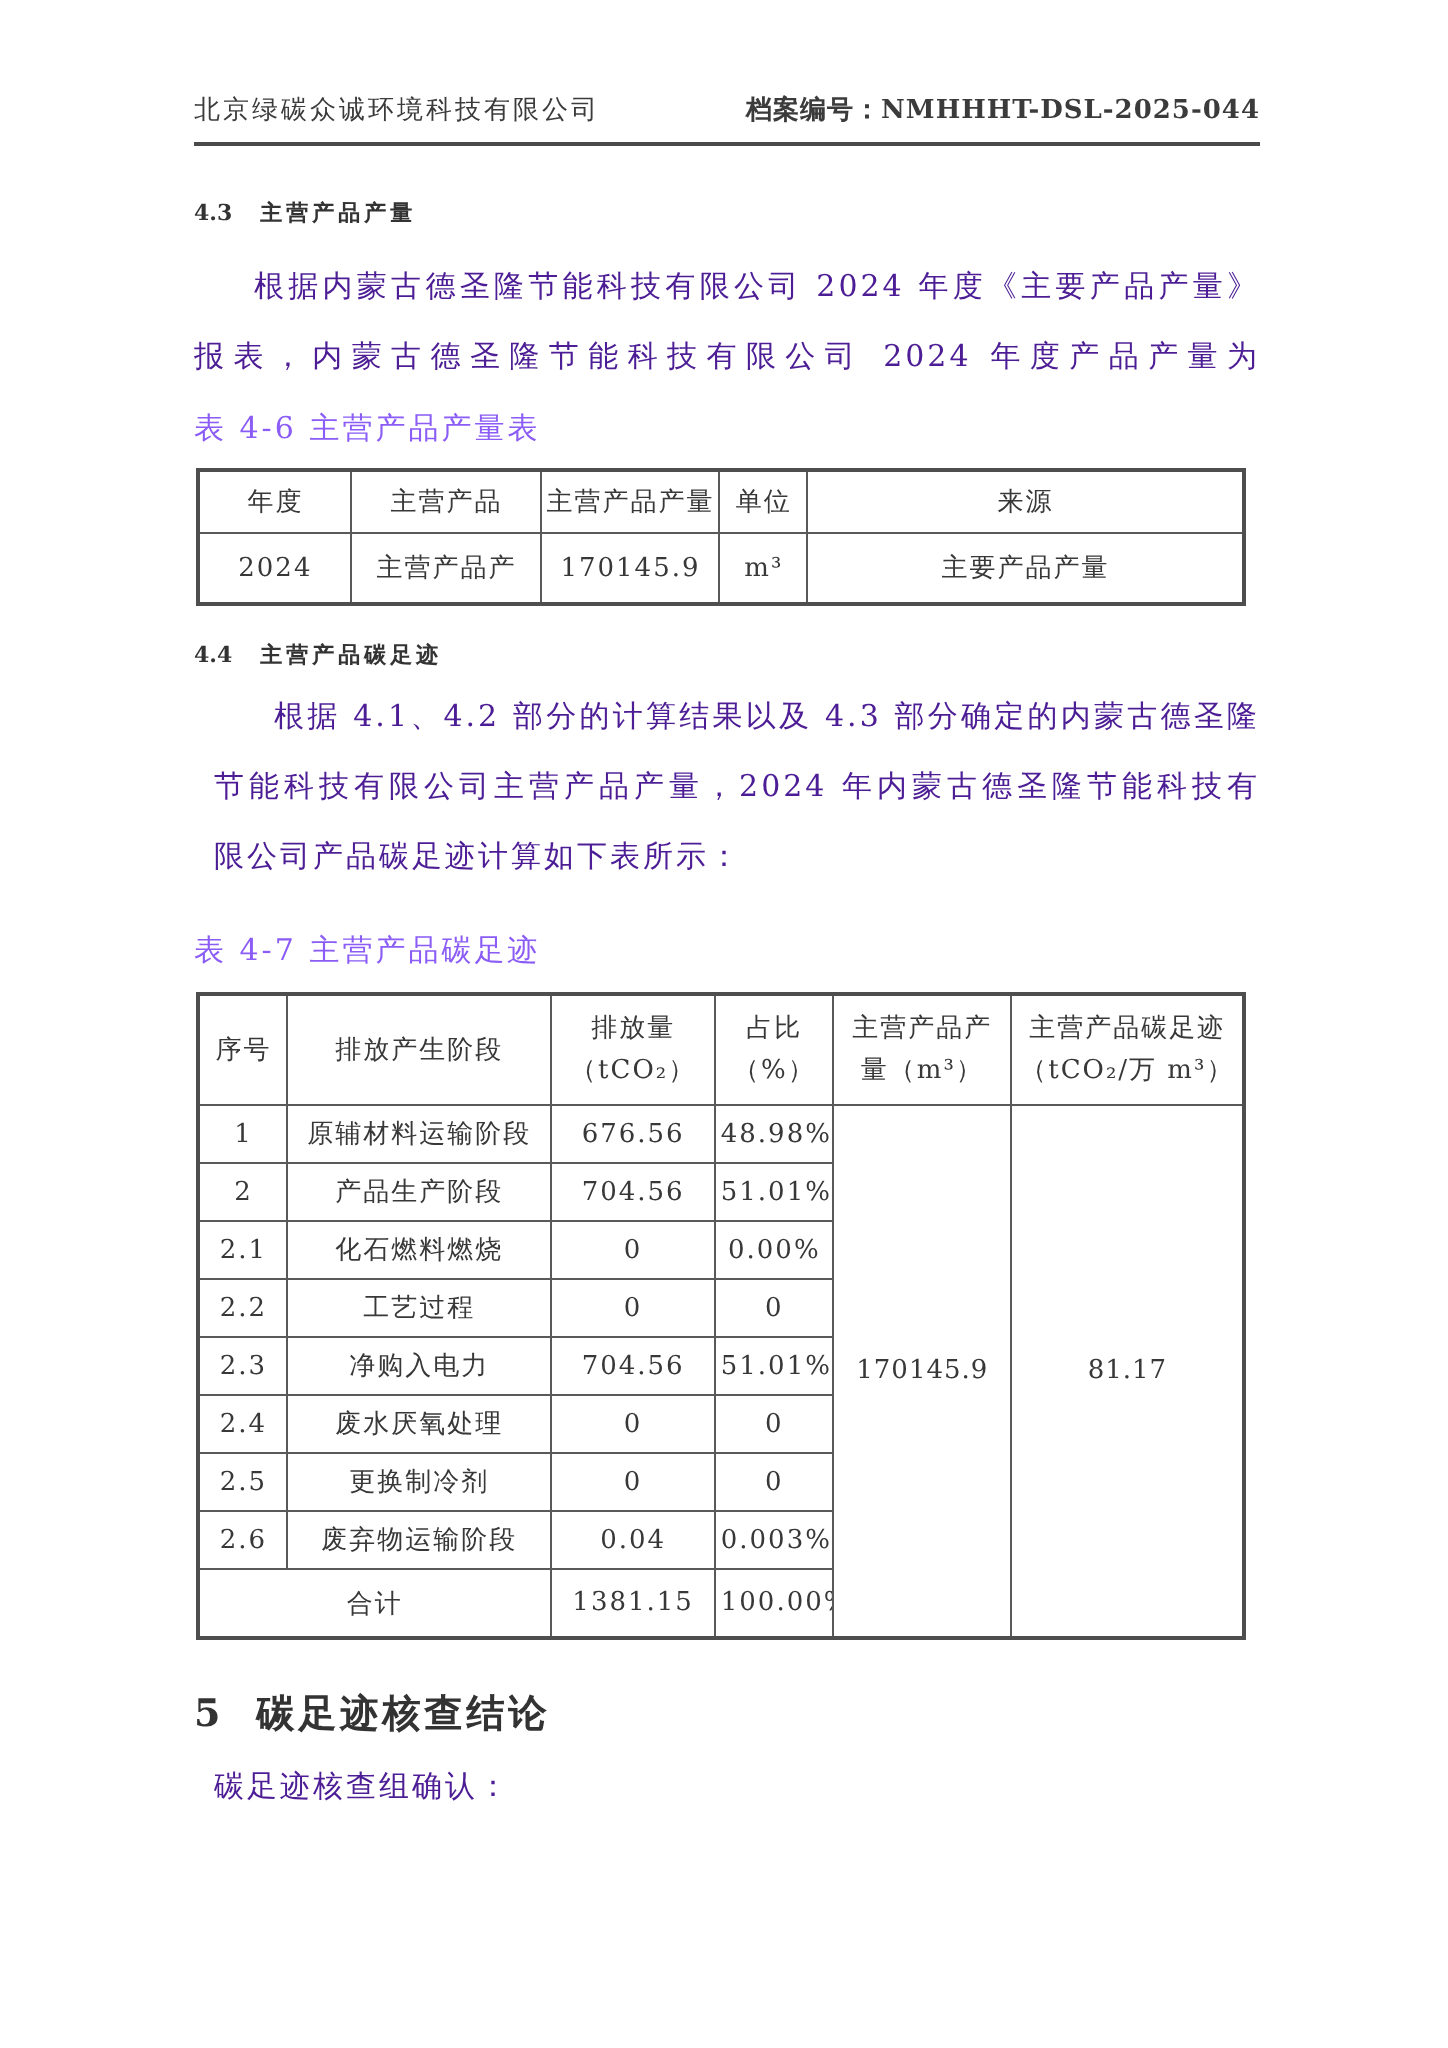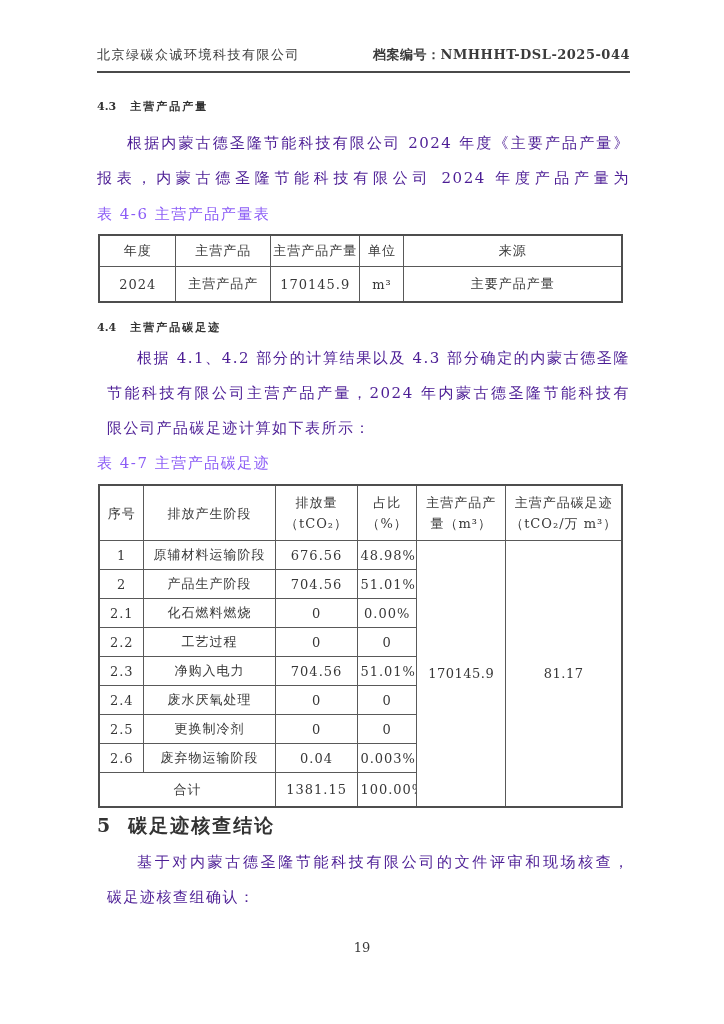--- a/index.html
+++ b/index.html
@@ -35,21 +35,21 @@
   .file-no { font-weight: bold; letter-spacing: 0.5px; }
   
   .sec-heading {
     margin: 26px 0 0 0;
     font-size: 11px;
     font-weight: bold;
     color: #333333;
     letter-spacing: 2px;
   }
   .sec-heading .num { letter-spacing: 0; margin-right: 14px; }
-  .sec-heading.lvl1 { font-size: 19px; margin-top: 5px; }
+  .sec-heading.lvl1 { font-size: 19px; margin-top: 24px; }
   .sec-heading.lvl1 .num { margin-right: 18px; }
   
   .para { margin-top: 12px; }
   .para.tight { margin-top: 6px; margin-left: 10px; }
   .pline {
     font-size: 15px;
     line-height: 35px;
     letter-spacing: 1.5px;
     color: #4c1d95;
   }
@@ -152,21 +152,21 @@
 
   <div class="sec-heading" style="margin-top:17px;">
     <span class="num">4.4</span><span>主营产品碳足迹</span>
   </div>
   <div class="para tight">
     <div class="pline just indent">根据 4.1、4.2 部分的计算结果以及 4.3 部分确定的内蒙古德圣隆</div>
     <div class="pline just">节能科技有限公司主营产品产量，2024 年内蒙古德圣隆节能科技有</div>
     <div class="pline">限公司产品碳足迹计算如下表所示：</div>
   </div>
 
-  <div class="tbl-caption" style="margin-top:4px;margin-bottom:8px;">表 4-7 主营产品碳足迹</div>
+  <div class="tbl-caption" style="margin-top:16px;margin-bottom:8px;">表 4-7 主营产品碳足迹</div>
   <table class="tbl t47">
     <colgroup>
       <col style="width:8.6%">
         <col style="width:25.1%">
         <col style="width:15.8%">
         <col style="width:11.2%">
         <col style="width:17.1%">
         <col style="width:22.2%">
     </colgroup>
     <thead>
@@ -238,19 +238,17 @@
         <td class="total-cell">1381.15</td>
         <td class="total-cell">100.00%</td>
       </tr>
     </tbody>
   </table>
 
   <div class="sec-heading lvl1">
     <span class="num">5</span><span>碳足迹核查结论</span>
   </div>
   <div class="para tight">
-    <div class="pline just indent">基于对内蒙古德圣隆节能科技有限公司的文件评审和现场核查，</div>
     <div class="pline">碳足迹核查组确认：</div>
   </div>
 
-  <div class="page-num">19</div>
 
 </div>
 
 </body></html>

